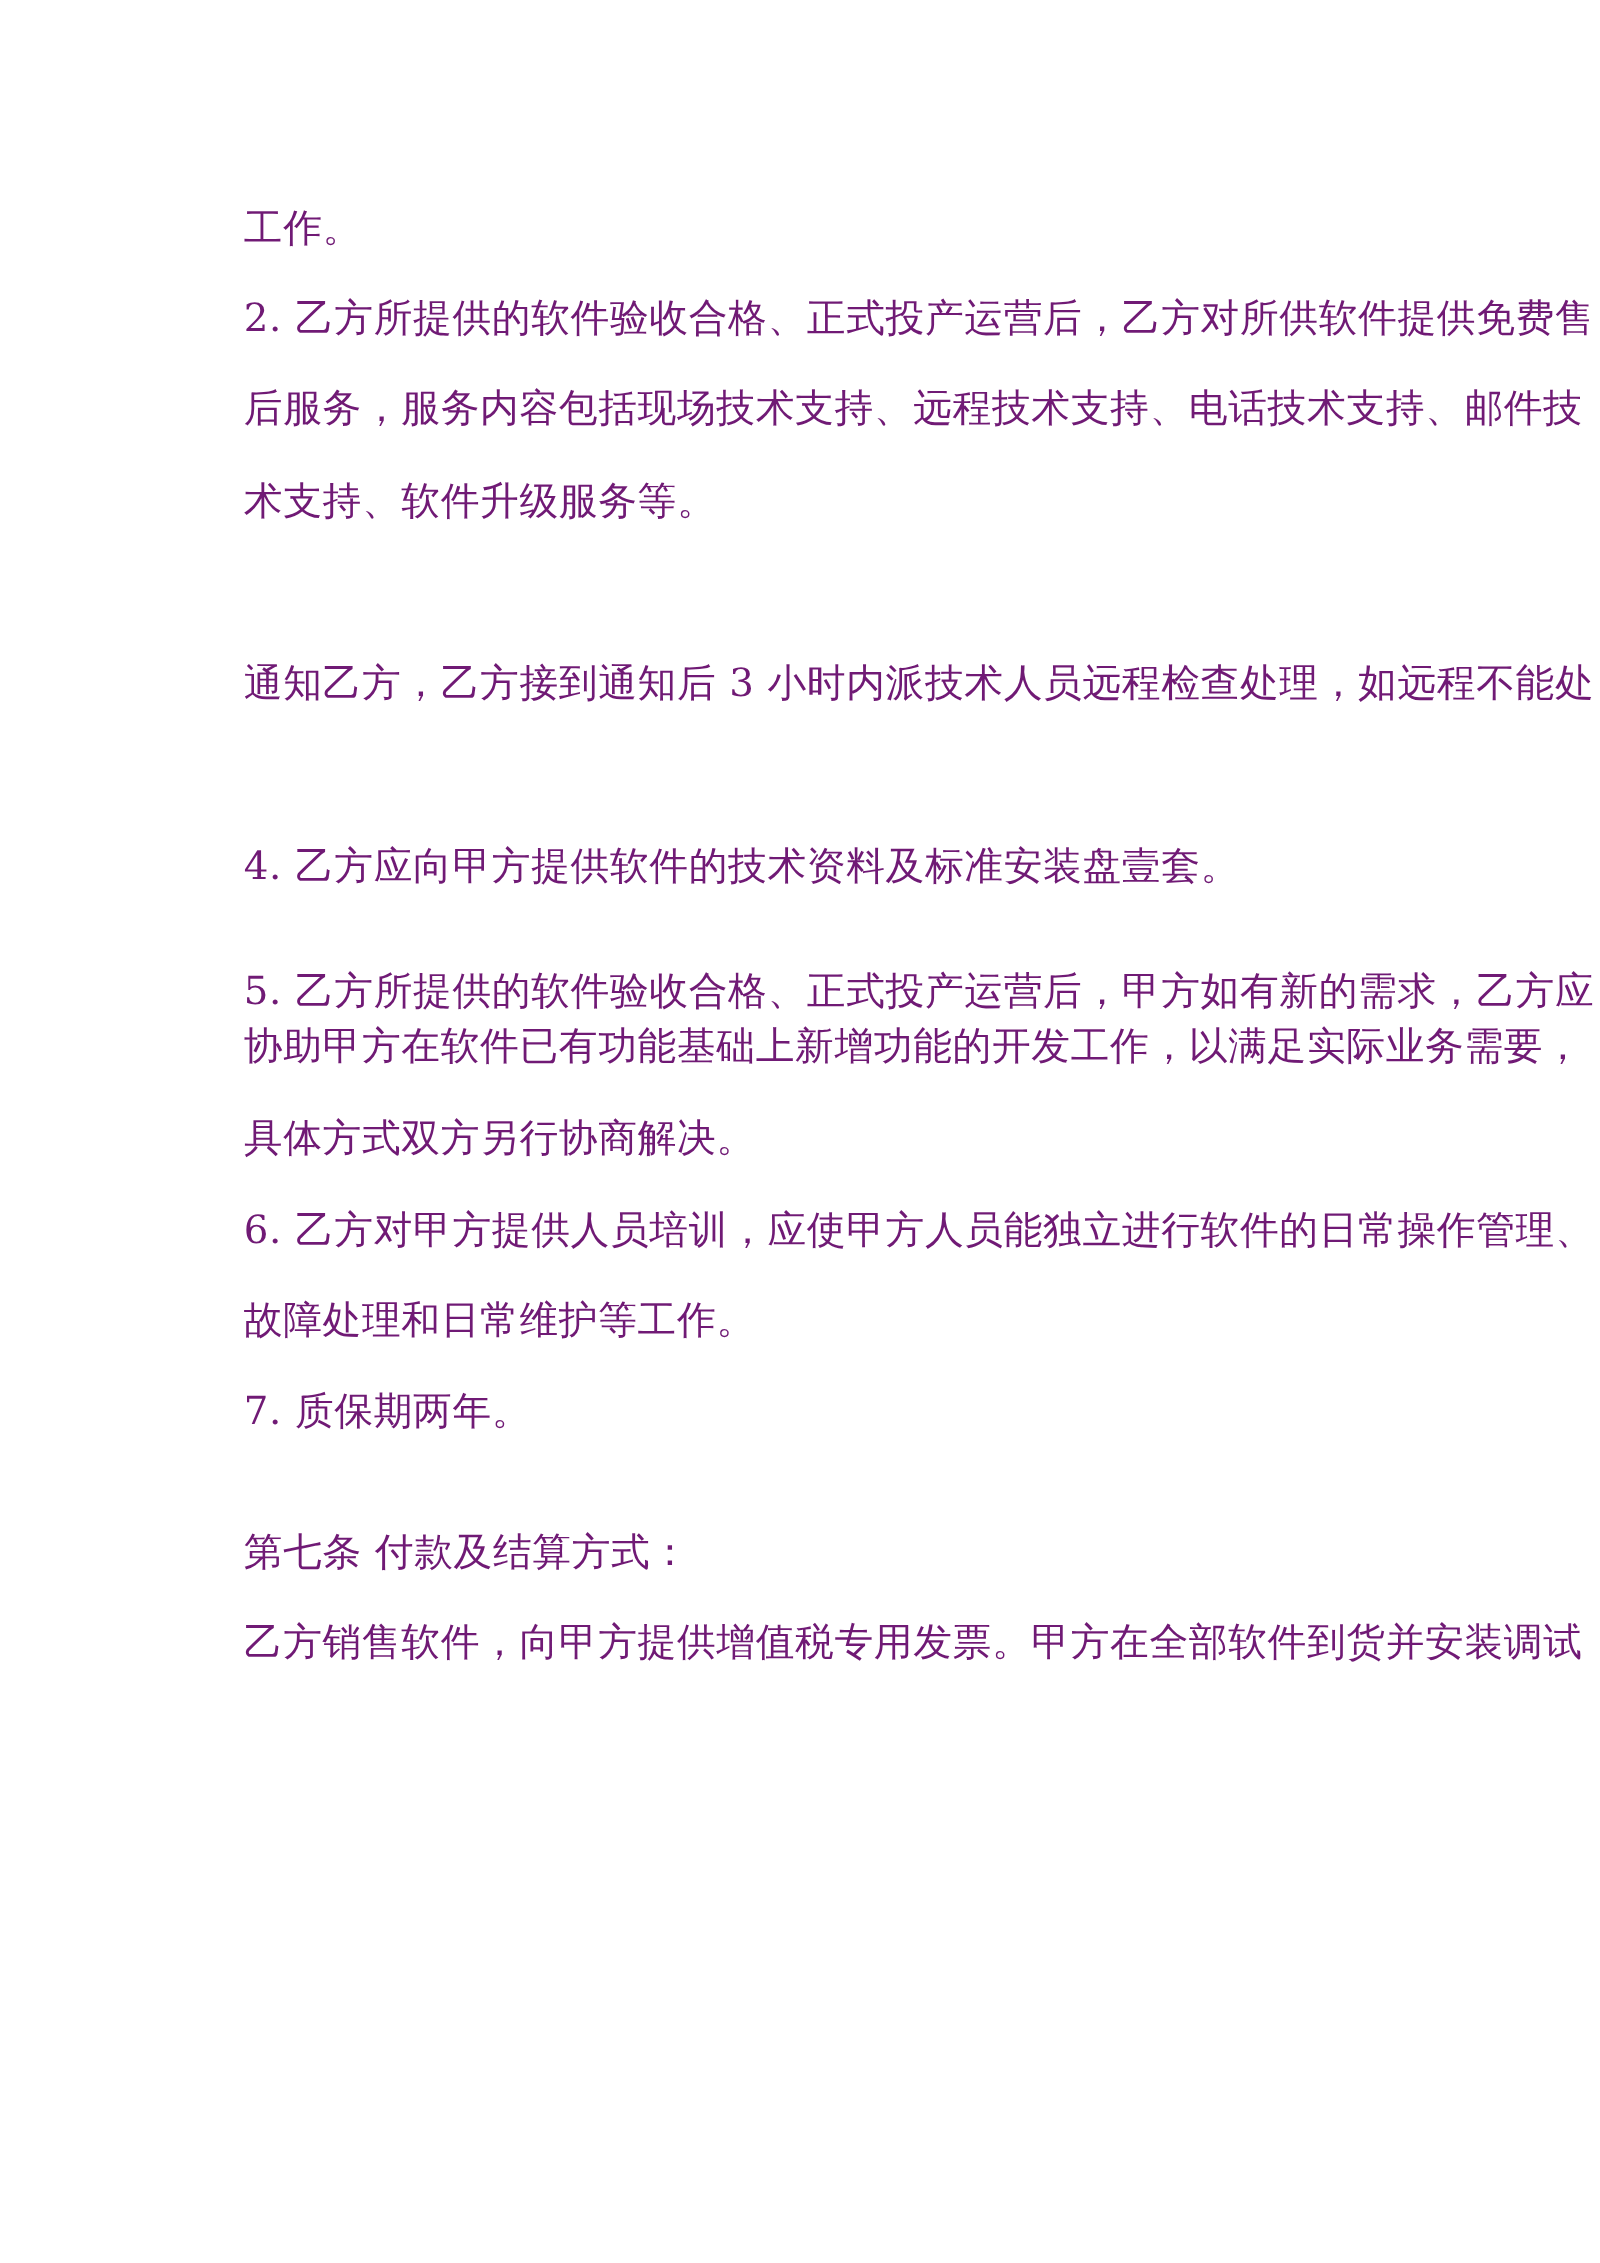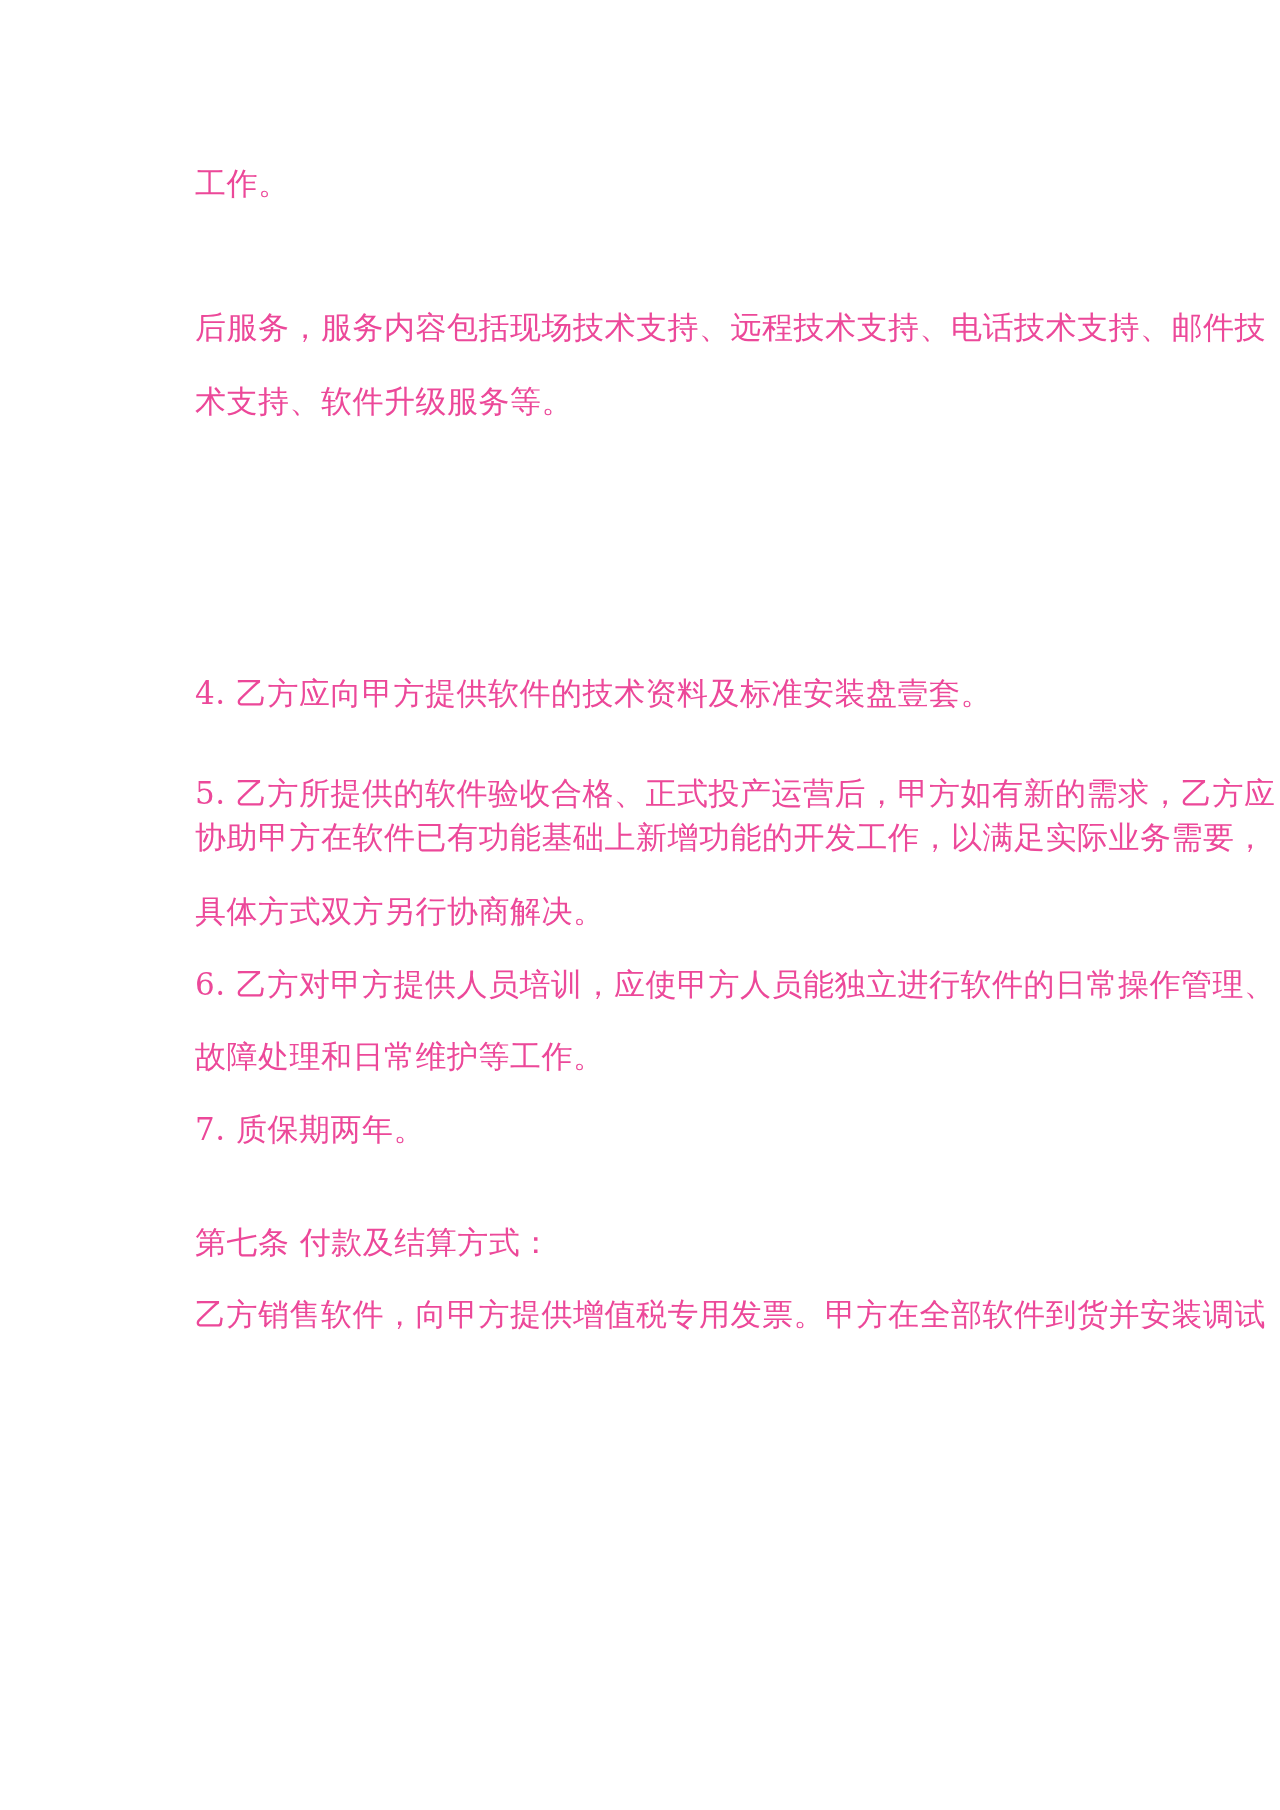--- a/index.html
+++ b/index.html
@@ -4,31 +4,33 @@
   <style>
     html, body { margin: 0; padding: 0; background: #ffffff; }
     body { width: 1280px; height: 1810px; position: relative; overflow: hidden; }
     .page {
       position: absolute; left: 0; top: 0; width: 1280px; height: 1810px;
       background: #ffffff;
     }
     .line {
       position: absolute; left: 195px; width: 900px;
       font-family: "DejaVu Serif", "Liberation Serif", serif;
-      font-size: 31px; line-height: 40px; color: #ec4899;
+      font-size: 31px; line-height: 40px; color: #701a75;
       white-space: nowrap; letter-spacing: 0.5px;
     }
   </style>
 </head>
 <body>
 
 <div class="page">
   <div class="line" style="top: 163px;">工作。</div>
+  <div class="line" style="top: 235px;">2. 乙方所提供的软件验收合格、正式投产运营后，乙方对所供软件提供免费售</div>
   <div class="line" style="top: 307px;">后服务，服务内容包括现场技术支持、远程技术支持、电话技术支持、邮件技</div>
   <div class="line" style="top: 381px;">术支持、软件升级服务等。</div>
+  <div class="line" style="top: 527px;">通知乙方，乙方接到通知后 3 小时内派技术人员远程检查处理，如远程不能处</div>
   <div class="line" style="top: 673px;">4. 乙方应向甲方提供软件的技术资料及标准安装盘壹套。</div>
   <div class="line" style="top: 757px; margin-top: 16px;">5. 乙方所提供的软件验收合格、正式投产运营后，甲方如有新的需求，乙方应</div>
   <div class="line" style="top: 891px;">具体方式双方另行协商解决。</div>
   <div class="line" style="top: 817px;">协助甲方在软件已有功能基础上新增功能的开发工作，以满足实际业务需要，</div>
   <div class="line" style="top: 964px;">6. 乙方对甲方提供人员培训，应使甲方人员能独立进行软件的日常操作管理、</div>
   <div class="line" style="top: 1036px;">故障处理和日常维护等工作。</div>
   <div class="line" style="top: 1109px;">7. 质保期两年。</div>
   <div class="line" style="top: 1222px;">第七条 付款及结算方式：</div>
   <div class="line" style="top: 1294px;">乙方销售软件，向甲方提供增值税专用发票。甲方在全部软件到货并安装调试</div>
 </div>

